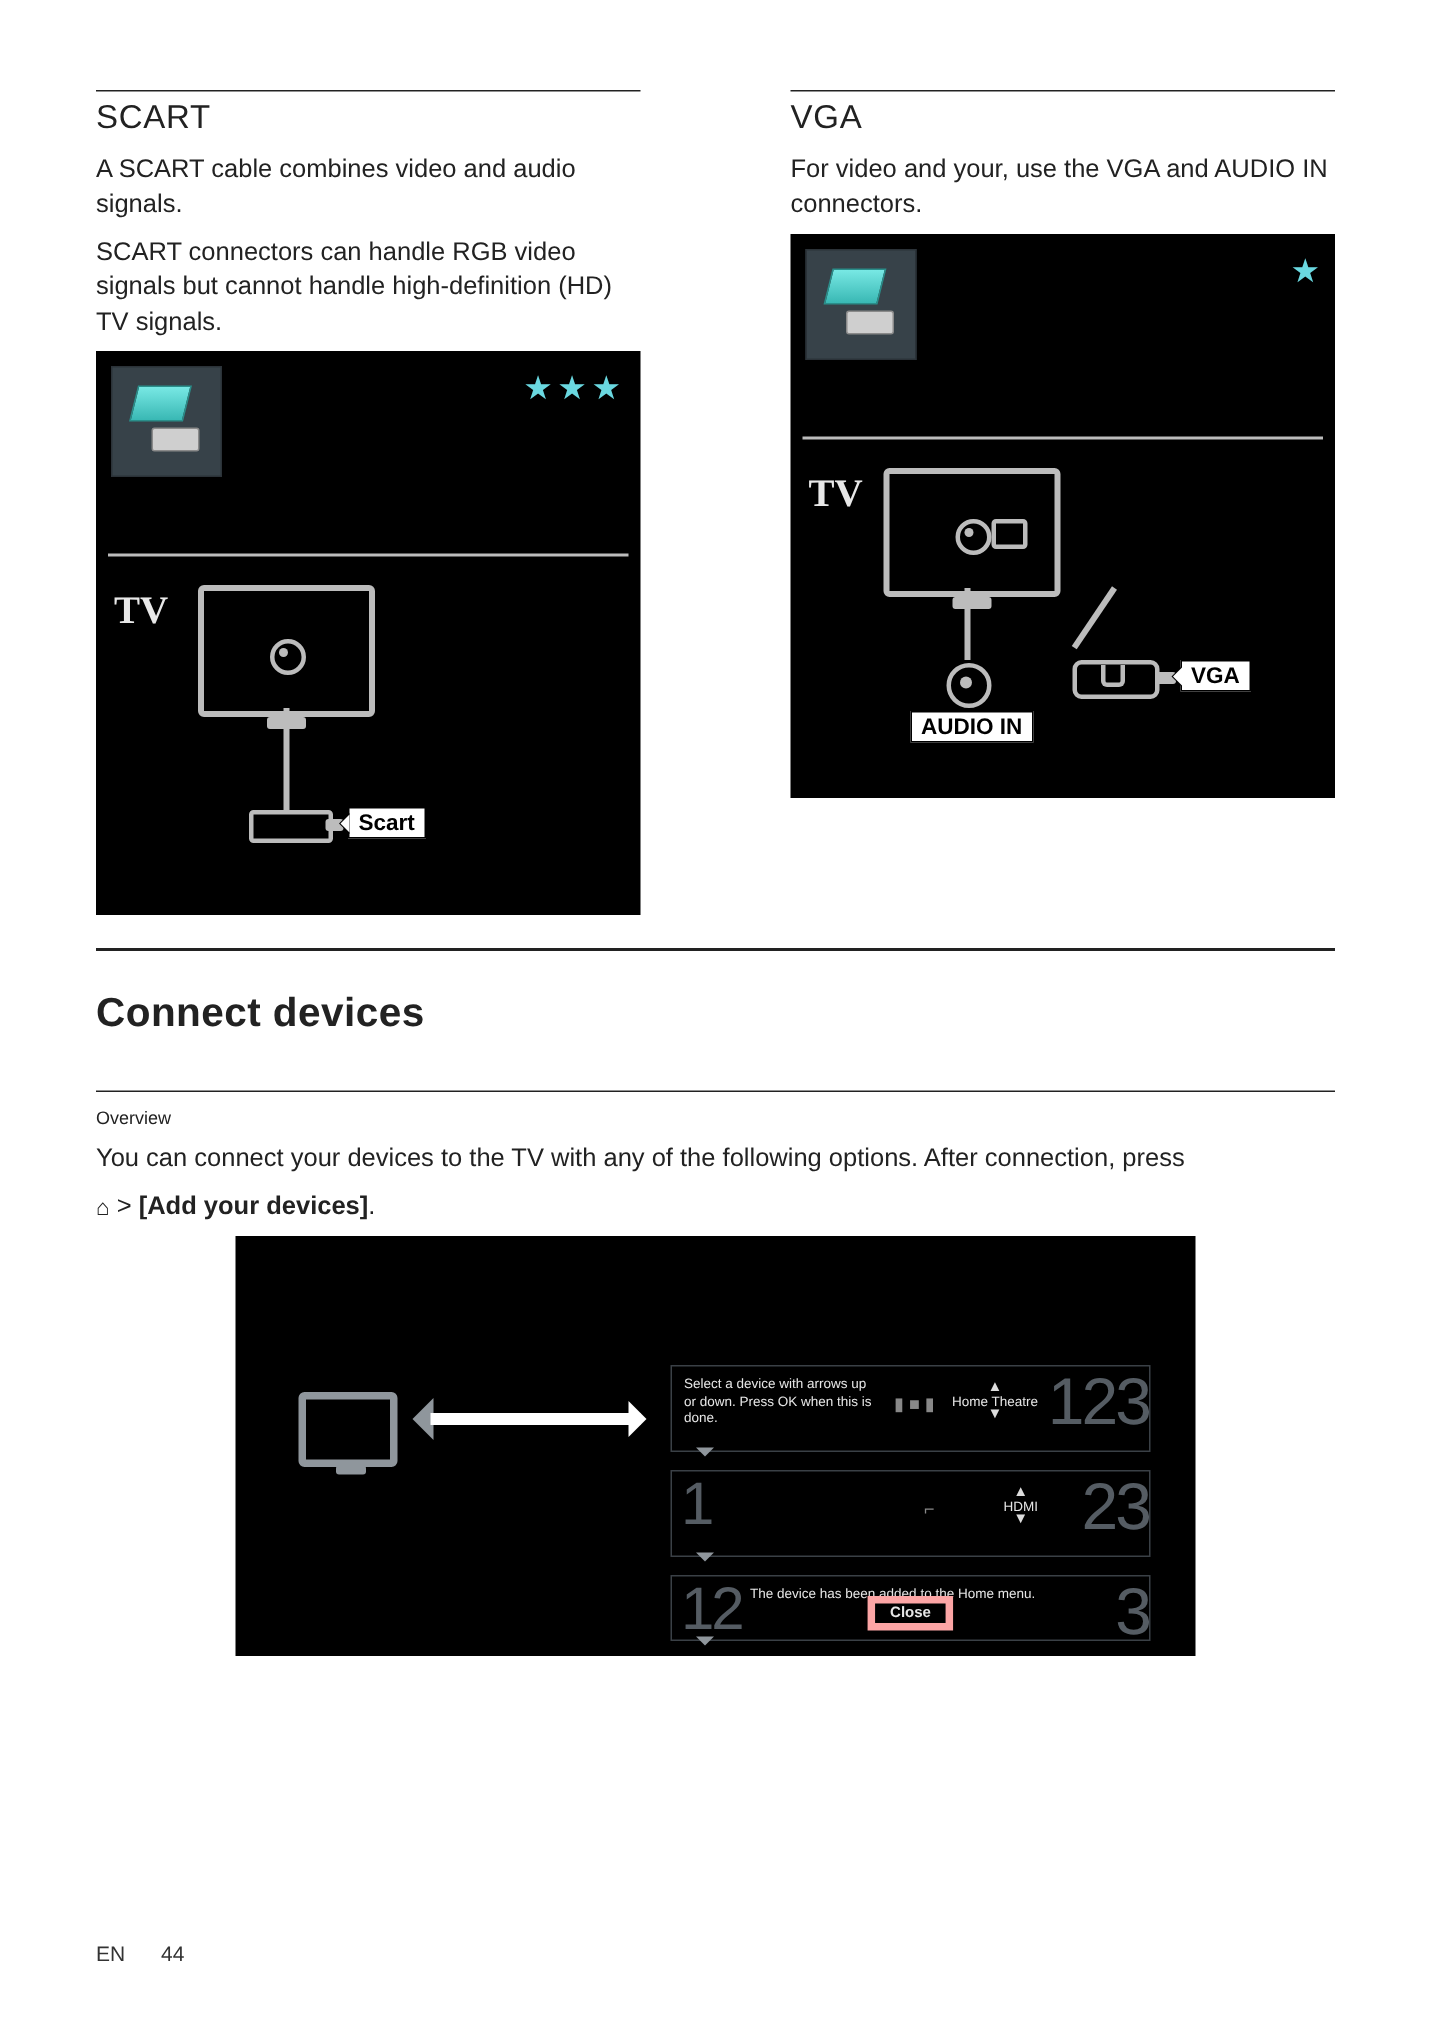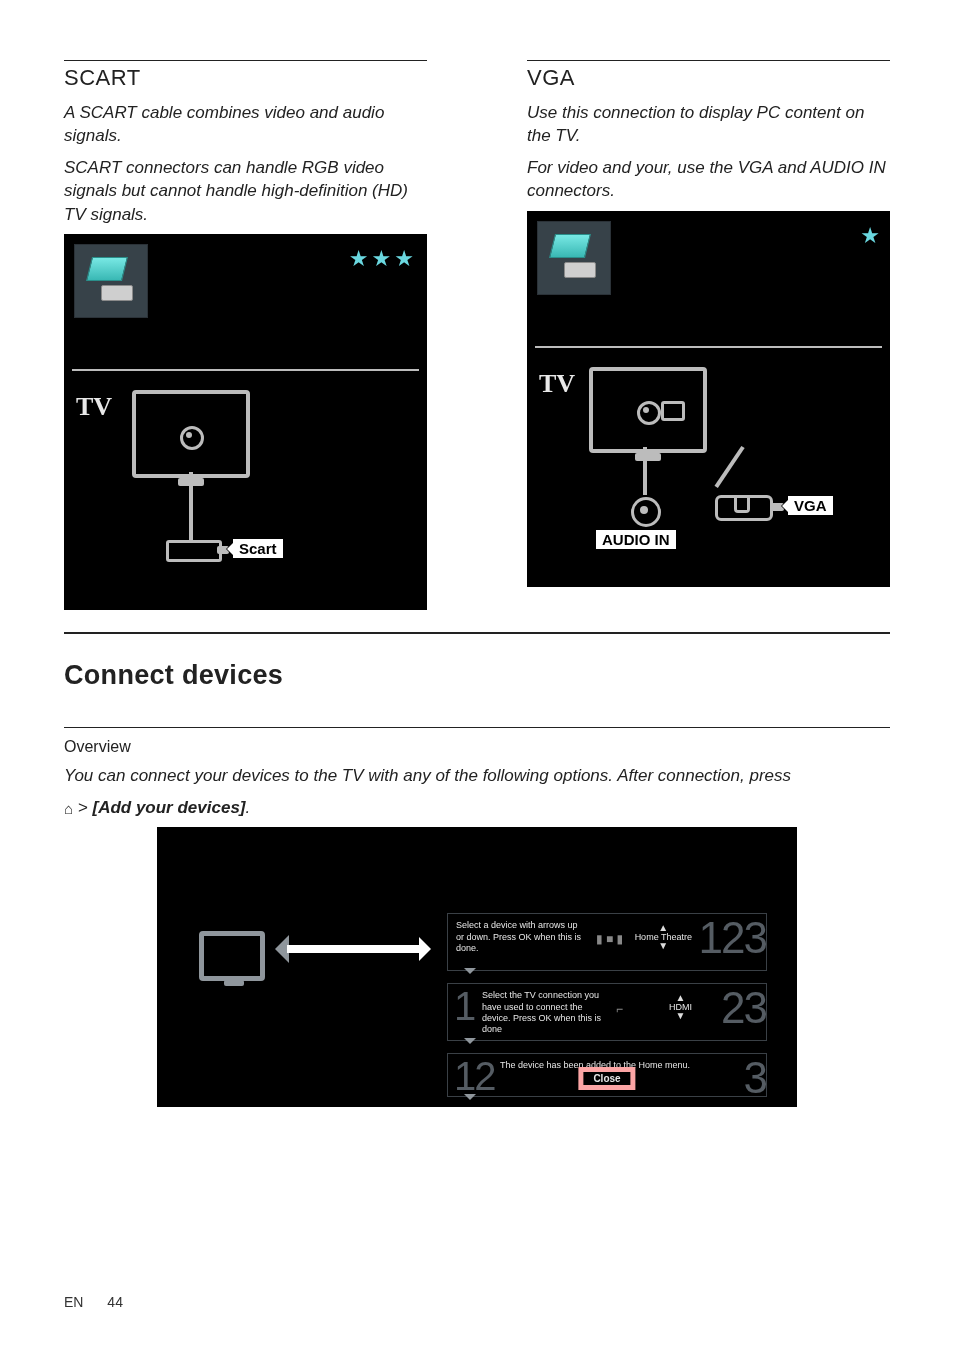--- a/index.html
+++ b/index.html
@@ -31,29 +31,28 @@
     margin: 4px 0 10px 0;
     letter-spacing: 0.5px;
   }
   h2 {
     font-size: 27px;
     font-weight: bold;
     margin: 26px 0 4px 0;
     letter-spacing: 0.3px;
   }
   h4 {
-    font-size: 16px;
+    font-size: 12px;
     font-weight: normal;
     margin: 10px 0 8px 0;
   }
   p {
     font-size: 17px;
     line-height: 1.38;
     margin: 0 0 8px 0;
-    font-style: italic;
   }
   .diagram {
     background: #000;
     width: 100%;
     box-sizing: border-box;
   }
   .diagram.small { height: 376px; padding: 10px; position: relative; }
   .diagram.wide { height: 280px; padding: 18px; position: relative; margin: 0 auto; width: 640px; }
   .connector-thumb {
     width: 72px; height: 72px; background: #374249;
@@ -185,40 +184,39 @@
         </div>
       <div class="wire"></div>
       <div class="scart-plug"></div>
       <div class="port-tag arrow" style="top:304px; left:168px;">Scart</div>
     </div>
   </div>
 
   <div class="col">
     <hr class="rule">
     <h3>VGA</h3>
-    <p>Use this connection to display PC content on the TV.</p>
     <p>For video and your, use the VGA and AUDIO IN connectors.</p>
     <div class="diagram small">
       <div class="connector-thumb">
         <div class="jack"></div>
           <div class="plug"></div>
       </div>
       <div class="stars one">★</div>
       <div class="hr-in"></div>
       <div class="tv-label">TV</div>
       <div class="tv vga">
           <div class="port"></div>
           <div class="extra"></div>
         </div>
       <div class="wire vga1"></div>
       <div class="wire vga2"></div>
       <div class="audio-jack"></div>
       <div class="vga-plug"></div>
       <div class="port-tag arrow" style="top:284px; left:260px;">VGA</div>
-      <div class="port-tag" style="top:318px; left:68px;">AUDIO IN</div>
+      <div class="port-tag" style="top:318px; left:80px;">AUDIO IN</div>
     </div>
   </div>
 </div>
 
 <hr class="rule-heavy" style="margin-top:22px">
 <h2>Connect devices</h2>
 <hr class="rule" style="margin-top:36px">
 <h4>Overview</h4>
 <p>You can connect your devices to the TV with any of the following options. After connection, press</p>
 <p class="add-line">
@@ -239,21 +237,20 @@
     <div class="sel">
       <div class="arr">▲</div>
       <div>Home Theatre</div>
       <div class="arr">▼</div>
     </div>
     <div class="big-num">123</div>
   </div>
 
   <div class="panel p2">
     <div class="big-num small-left">1</div>
-    <div class="text" style="margin-left:26px">Select the TV connection you have used to connect the device. Press OK when this is done</div>
     <div class="icons" style="left:168px;">⌐</div>
     <div class="sel">
       <div class="arr">▲</div>
       <div>HDMI</div>
       <div class="arr">▼</div>
     </div>
     <div class="big-num">23</div>
   </div>
 
   <div class="panel p3">

